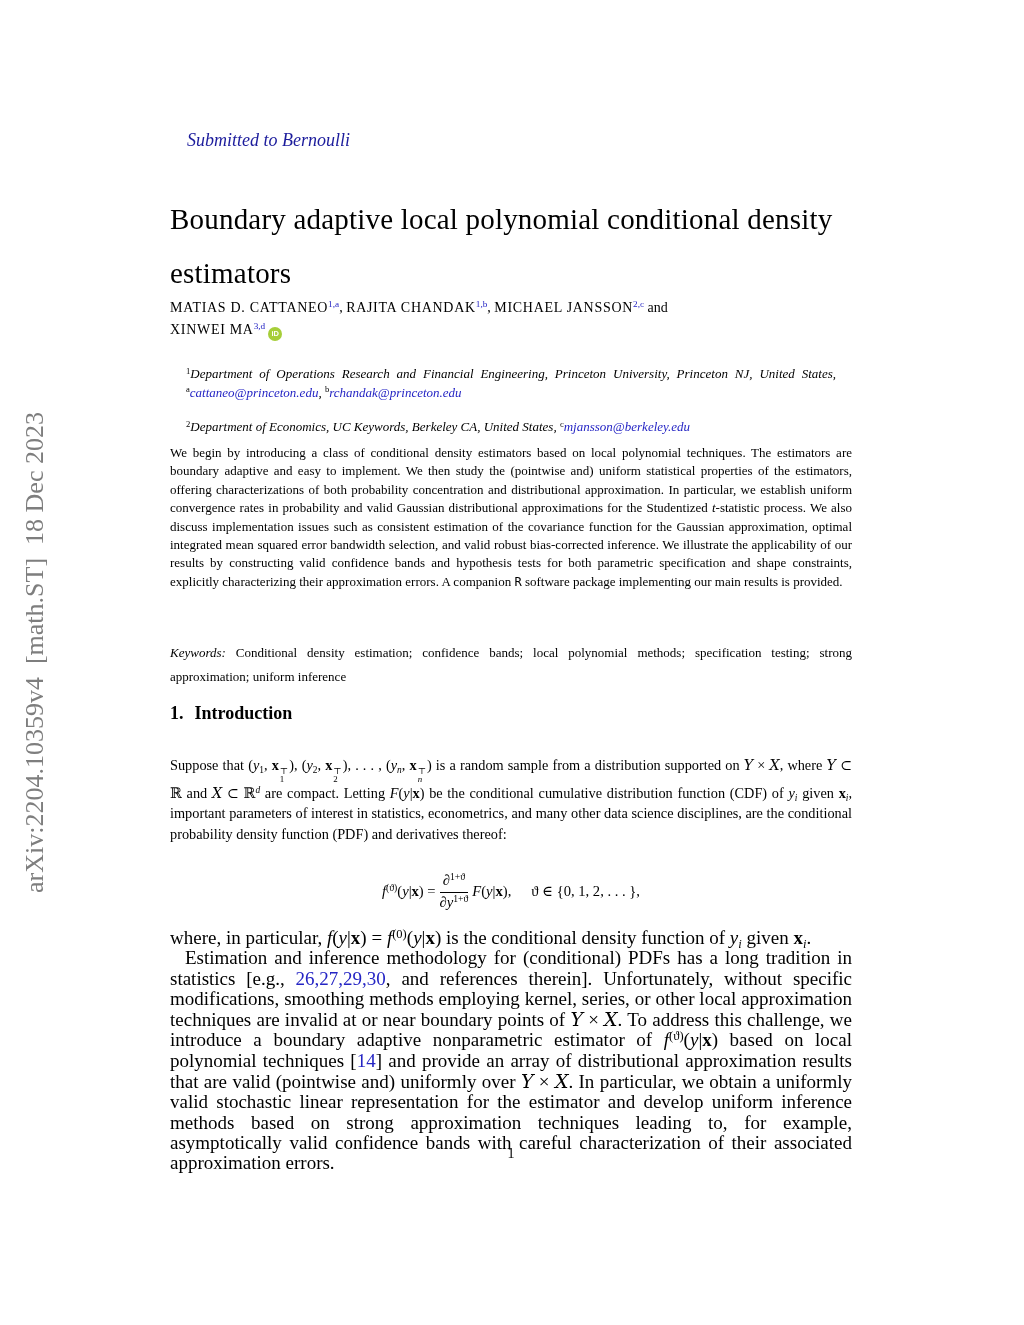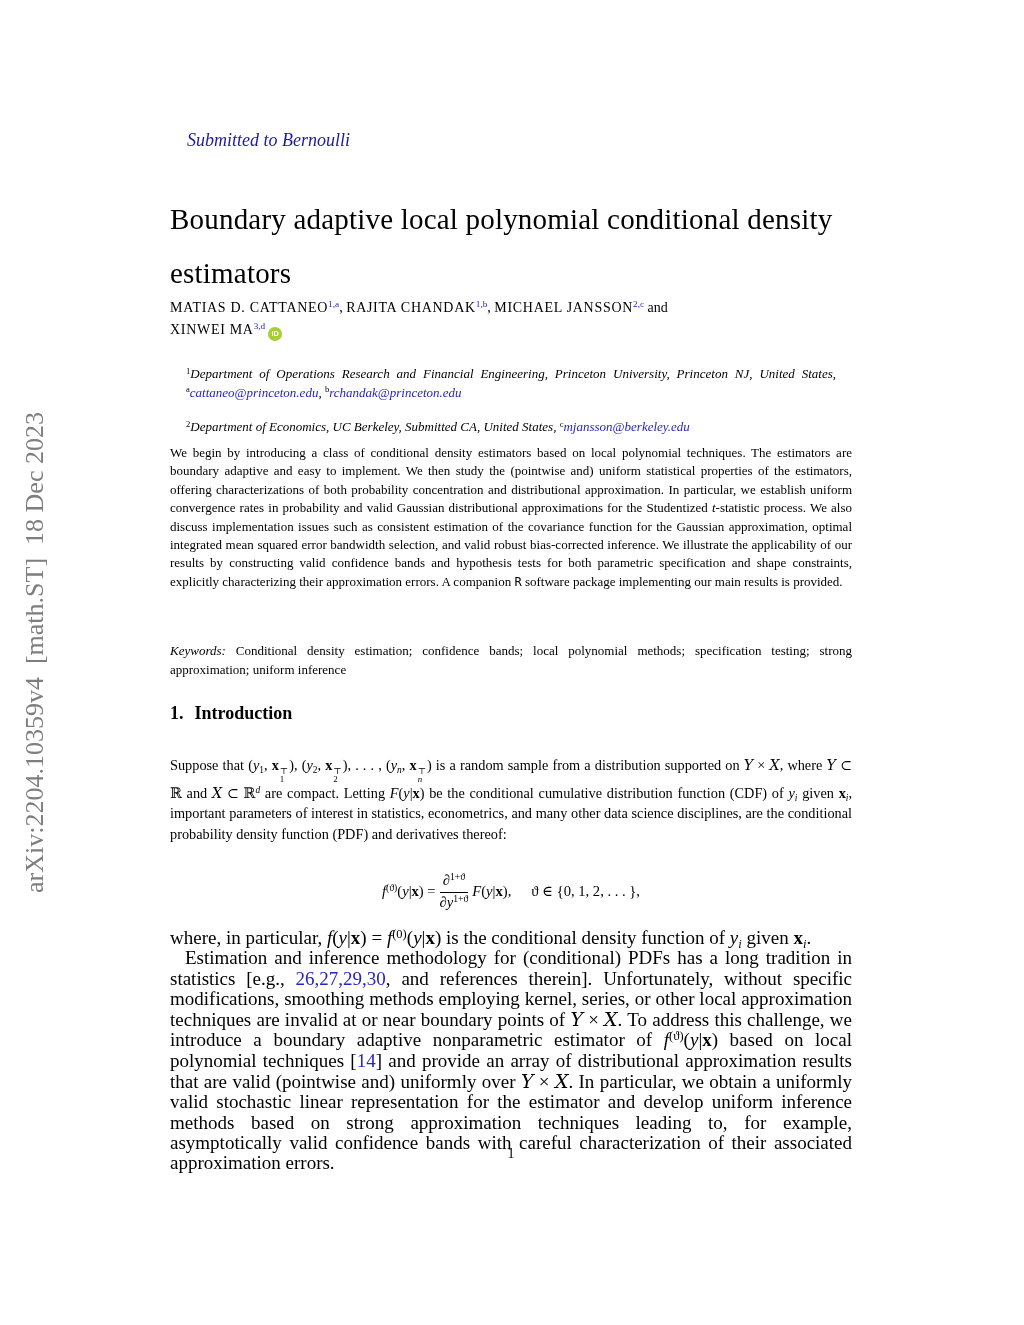--- a/index.html
+++ b/index.html
@@ -41,21 +41,21 @@
     position:absolute;left:170px;top:349px;width:682px;
     font-size:13px;line-height:18.6px;text-align:justify;
   }
   .affil{margin:16px;}
   .abstract{
     position:absolute;left:170px;top:444px;width:682px;margin:0;
     font-size:13px;line-height:18.4px;text-align:justify;
   }
   .keywords{
     position:absolute;left:170px;top:641px;width:682px;margin:0;
-    font-size:13px;line-height:19px;text-align:justify;
+    font-size:13px;line-height:24px;text-align:justify;
   }
   .section{
     position:absolute;left:170px;top:703px;margin:0;font-size:18px;font-weight:bold;
   }
   .sec-num{margin-right:11px;}
   .para1{
     position:absolute;left:170px;top:755px;width:682px;margin:0;
     font-size:14.3px;line-height:20.3px;text-align:justify;
   }
   .equation{
@@ -103,21 +103,21 @@
     <div><span class="st-au">MATIAS D. CATTANEO</span><span class="st-sup st-link">1,a</span><span>, </span><span class="st-au">RAJITA CHANDAK</span><span class="st-sup st-link">1,b</span><span>, </span><span class="st-au">MICHAEL JANSSON</span><span class="st-sup st-link">2,c</span><span> and</span></div>
     <div>
       <span><span class="st-au">XINWEI MA</span><span class="st-sup st-link">3,d</span></span><span class="orcid">
           <span>iD</span>
         </span>
     </div>
   </div>
 
   <div class="affils">
     <div class="affil"><span class="st-sup">1</span><span class="st-i">Department of Operations Research and Financial Engineering, Princeton University, Princeton NJ, United States, </span><span class="st-sup">a</span><span class="st-link st-i">cattaneo@princeton.edu</span><span class="st-i">, </span><span class="st-sup">b</span><span class="st-link st-i">rchandak@princeton.edu</span></div>
-    <div class="affil"><span class="st-sup">2</span><span class="st-i">Department of Economics, UC Berkeley, Submitted CA, United States, </span><span class="st-sup">c</span><span class="st-link st-i">mjansson@berkeley.edu</span></div>
+    <div class="affil"><span class="st-sup">2</span><span class="st-i">Department of Economics, UC Keywords, Berkeley CA, United States, </span><span class="st-sup">c</span><span class="st-link st-i">mjansson@berkeley.edu</span></div>
   </div>
 
   <p class="abstract"><span>We begin by introducing a class of conditional density estimators based on local polynomial techniques. The estimators are boundary adaptive and easy to implement. We then study the (pointwise and) uniform statistical properties of the estimators, offering characterizations of both probability concentration and distributional approximation. In particular, we establish uniform convergence rates in probability and valid Gaussian distributional approximations for the Studentized </span><span class="st-i">t</span><span>-statistic process. We also discuss implementation issues such as consistent estimation of the covariance function for the Gaussian approximation, optimal integrated mean squared error bandwidth selection, and valid robust bias-corrected inference. We illustrate the applicability of our results by constructing valid confidence bands and hypothesis tests for both parametric specification and shape constraints, explicitly characterizing their approximation errors. A companion </span><span class="st-mono">R</span><span> software package implementing our main results is provided.</span></p>
 
   <p class="keywords"><span class="st-i">Keywords: </span><span>Conditional density estimation; confidence bands; local polynomial methods; specification testing; strong approximation; uniform inference</span></p>
 
   <h2 class="section">
     <span class="sec-num">1.</span><span>Introduction</span>
   </h2>
 

